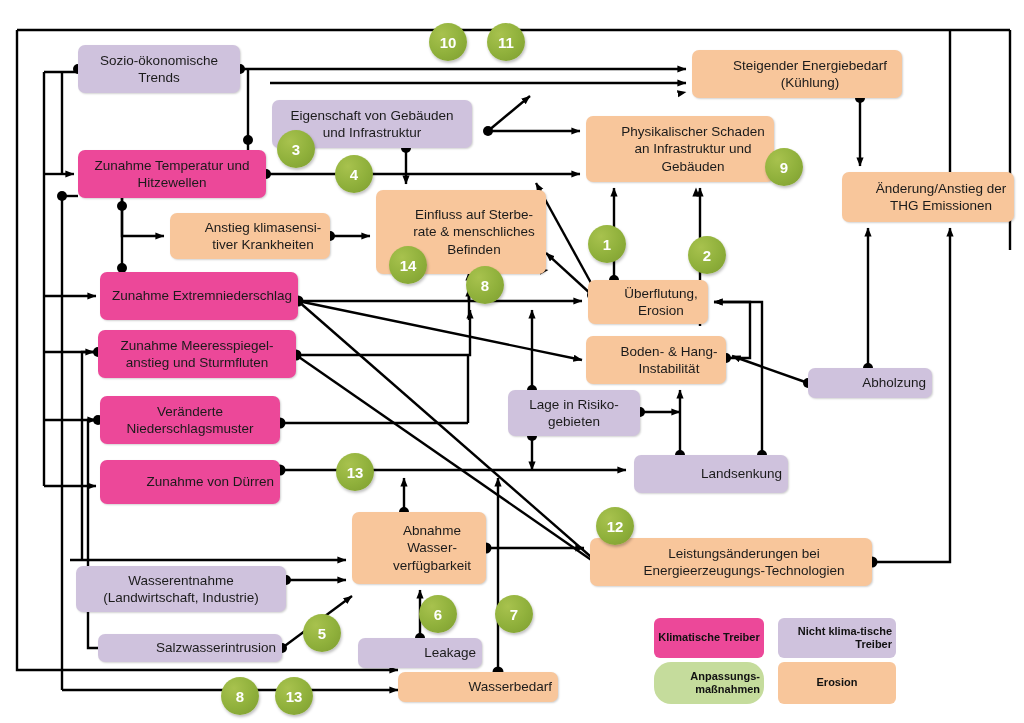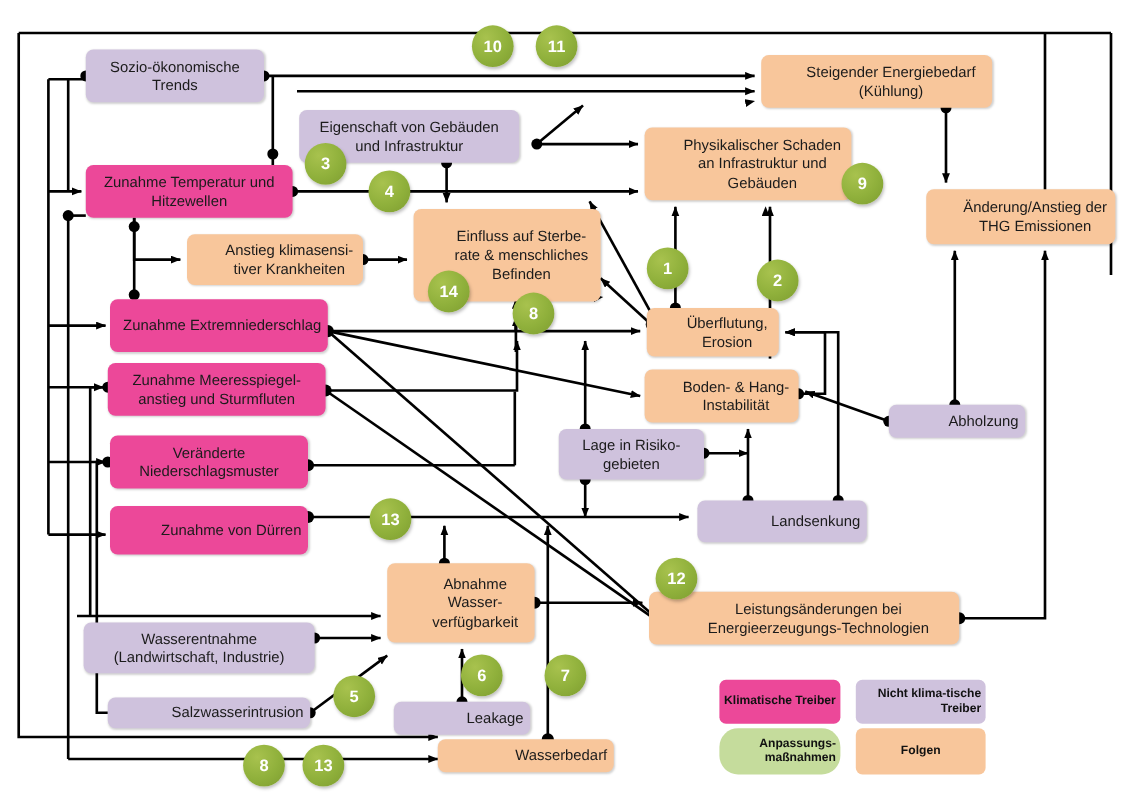--- a/index.html
+++ b/index.html
@@ -294,17 +294,17 @@
       <div class="legend-box climate" style="left: 654px; top: 618px; width: 110px; height: 40px;">
         <span>Klimatische Treiber</span>
       </div>
       <div class="legend-box nonclimate" style="left: 778px; top: 618px; width: 118px; height: 40px;">
         <span>Nicht klima-tische Treiber</span>
       </div>
       <div class="legend-box adapt" style="left: 654px; top: 662px; width: 110px; height: 42px; border-radius: 17px;">
         <span>Anpassungs-maßnahmen</span>
       </div>
       <div class="legend-box consequence" style="left: 778px; top: 662px; width: 118px; height: 42px;">
-        <span>Folgen</span>
+        <span>Erosion</span>
       </div>
     </div>
 
 </div>
 
 </body></html>

